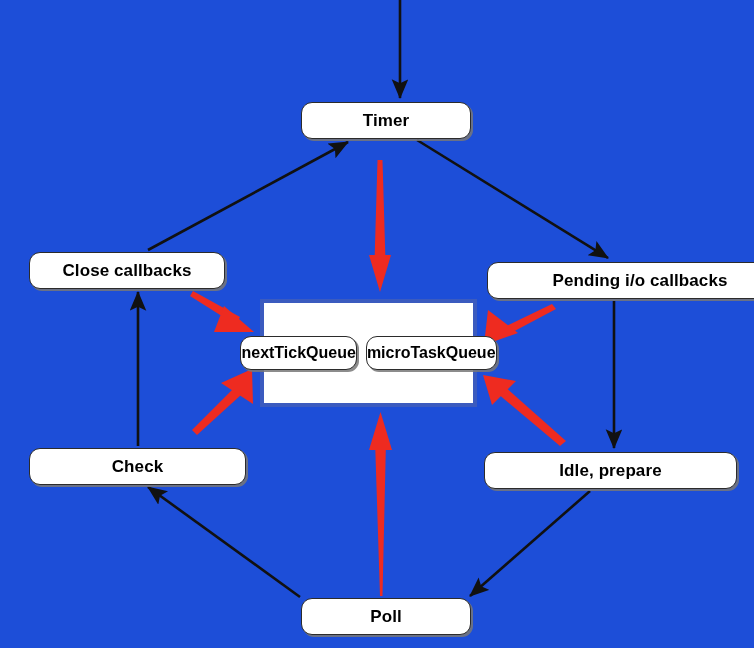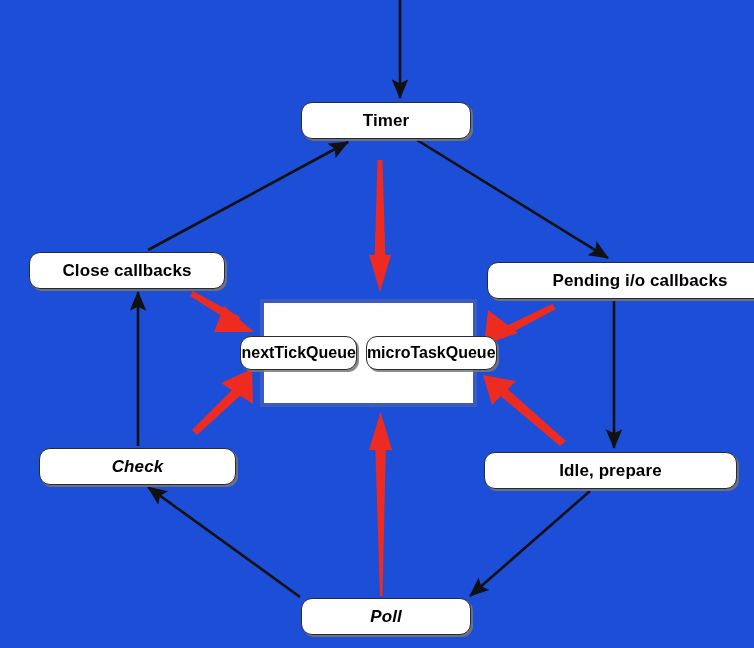--- a/index.html
+++ b/index.html
@@ -42,23 +42,23 @@
   .node-label {
     font-size: 17px;
     letter-spacing: 0.1px;
     white-space: nowrap;
   }
 
   
   #node-timer       { left: 301px; top: 102px; width: 170px; height: 37px; }
   #node-close       { left: 29px;  top: 252px; width: 196px; height: 37px; }
   #node-pending     { left: 487px; top: 262px; width: 306px; height: 37px; }
-  #node-check       { left: 39px;  top: 448px; width: 197px; height: 37px; font-style: italic; }
+  #node-check       { left: 29px;  top: 448px; width: 217px; height: 37px; }
   #node-idle        { left: 484px; top: 452px; width: 253px; height: 37px; }
-  #node-poll        { left: 301px; top: 598px; width: 170px; height: 37px; font-style: italic; }
+  #node-poll        { left: 301px; top: 598px; width: 170px; height: 37px; }
 
   
   #queue-box {
     position: absolute;
     left: 260px;
     top: 299px;
     width: 217px;
     height: 108px;
     box-sizing: border-box;
     border: 4px solid #3b5bbf;

